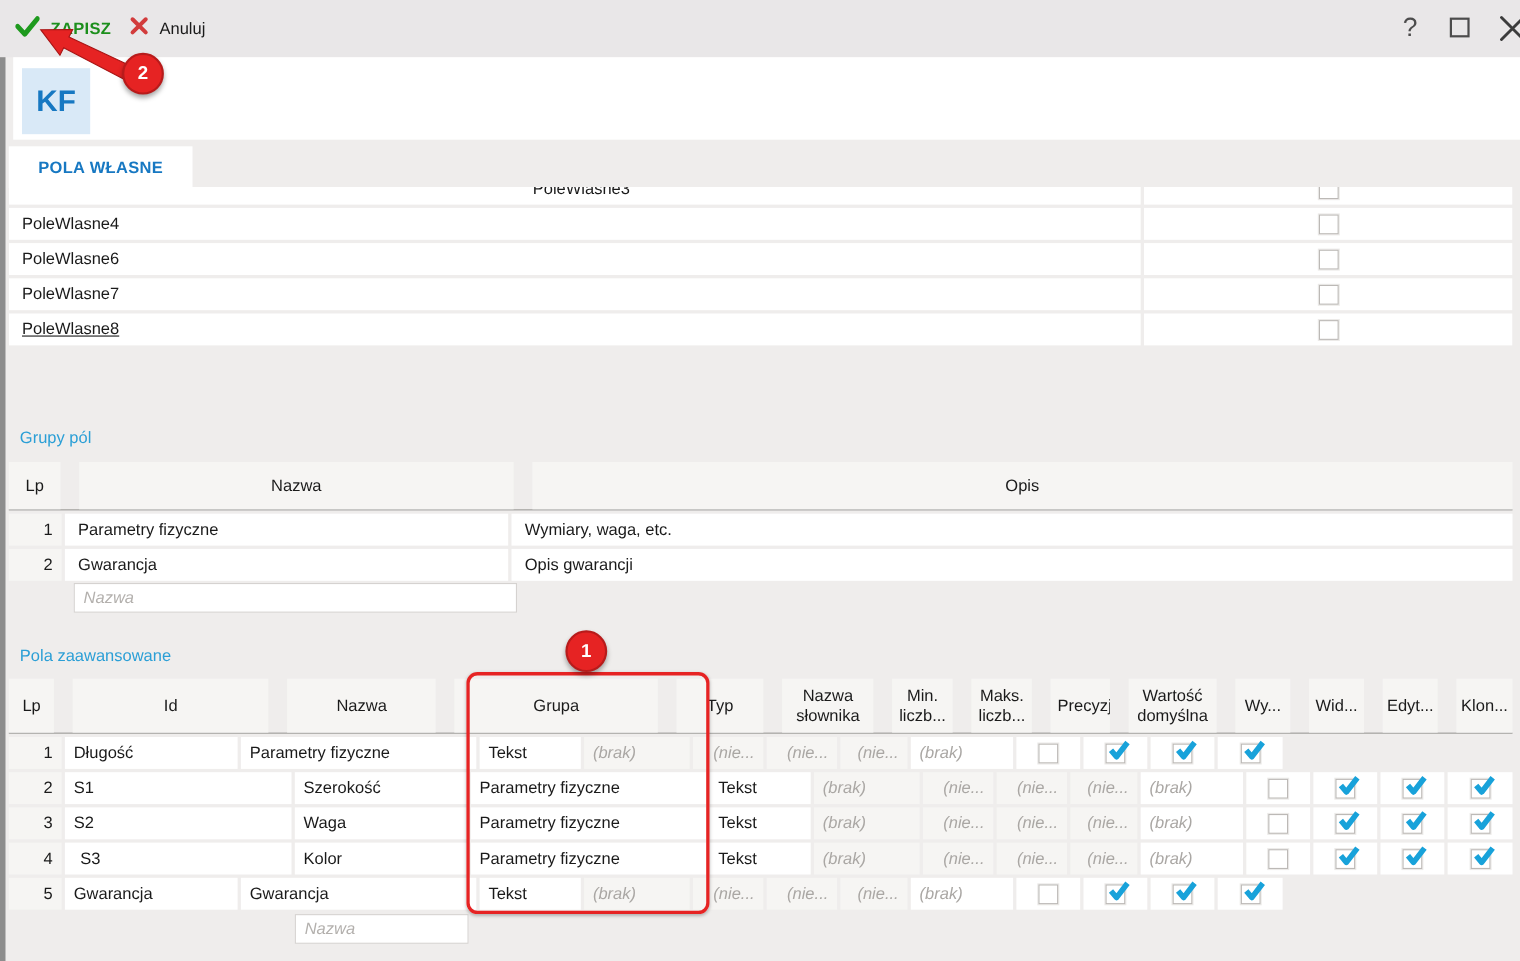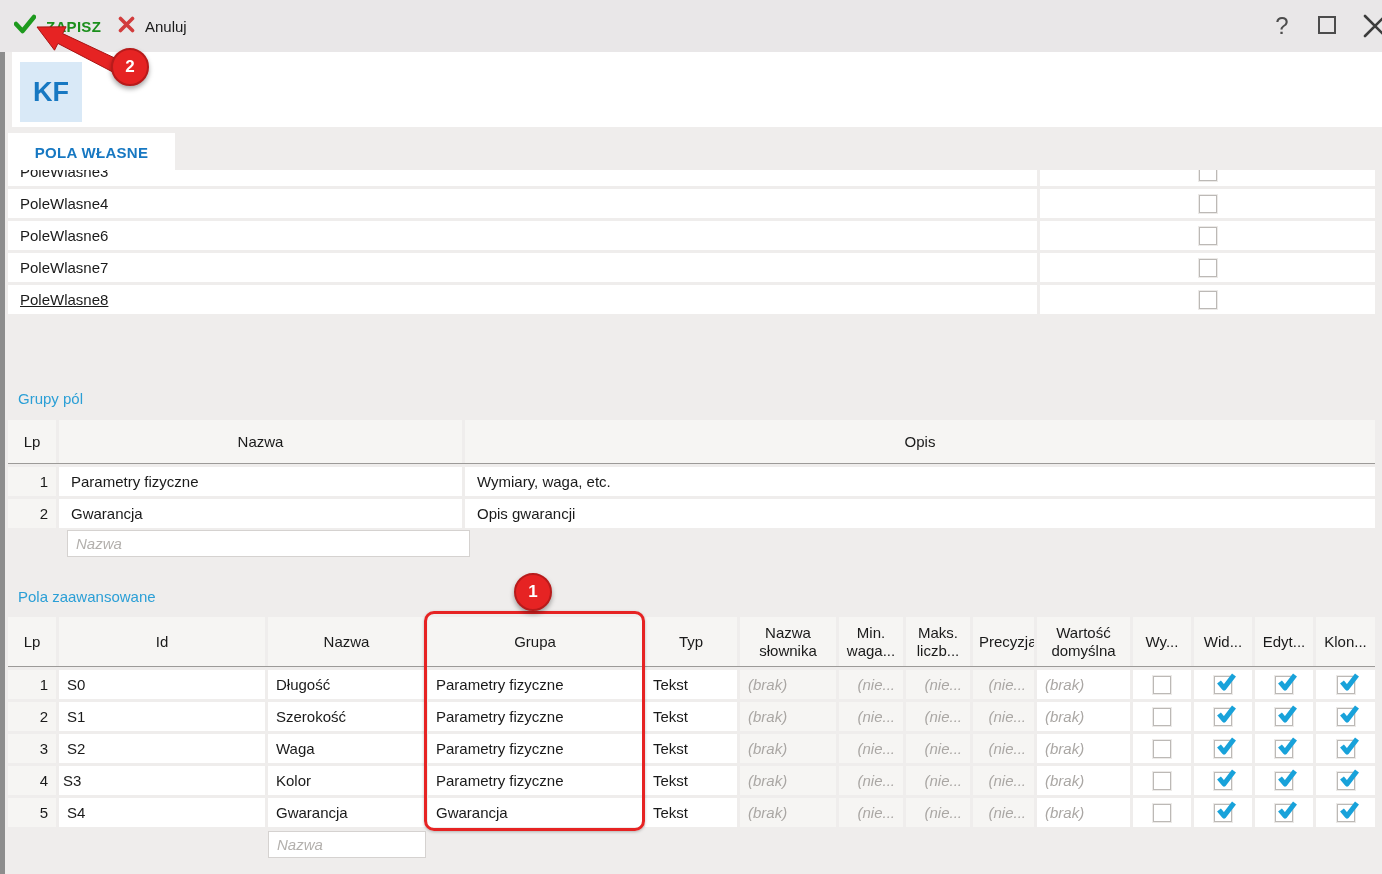--- a/index.html
+++ b/index.html
@@ -29,21 +29,21 @@
     display:flex; align-items:center; justify-content:center;
     color:#1778c2; font-weight:bold; font-size:15px; letter-spacing:.3px; }
   
   .trow { display:flex; gap:3px; margin-bottom:3px; }
   .cell { background:#fff; height:29px; line-height:29px; font-size:15px; color:#1a1a1a;
           padding-left:12px; overflow:hidden; white-space:nowrap; }
   .cell.graybg { background:#f6f5f3; }
   .cell.dim { color:#aaa7a4; font-style:italic; }
   .cell.alright { text-align:right; padding-left:0; padding-right:8px; }
   .cell.cbcell { display:flex; align-items:center; justify-content:center; padding:0; }
-  .hdr-row { display:flex; gap:3px; border-bottom:1px solid #9c9a98; }
+  .hdr-row { display:flex; gap:17px; border-bottom:1px solid #9c9a98; }
   .hdr { background:#f6f5f3; display:flex; align-items:center; justify-content:center;
          text-align:center; font-size:15px; color:#1a1a1a; white-space:pre-line;
          line-height:18px; overflow:hidden; }
   .cb { width:18px; height:18px; background:#fff; border:1px solid #bcb9b6;
         box-shadow:0 0 0 1px #eceae8; position:relative; }
   .cb svg { position:absolute; top:-6px; left:0; }
   .newrow-input { position:absolute; height:27px; border:1px solid #d5d2d0; background:#fff;
         font-size:15px; padding:0 8px; font-family:inherit; color:#1a1a1a; }
   .newrow-input::placeholder { color:#b3b0ad; font-style:italic; }
   .section-heading { position:absolute; left:18px; font-size:15px; color:#2b9fd6; }
@@ -95,21 +95,21 @@
   <div class="app-badge">KF</div>
 </div>
 
 <div class="left-edge"></div>
 
 <div class="tab">POLA WŁASNE</div>
 
 <div class="t1-viewport">
   <div class="t1-inner">
       <div class="trow">
-        <div class="cell" style="width: 1029px;">PoleWlasne3</div>
+        <div class="cell" style="width: 1029px; text-align: center;">PoleWlasne3</div>
         <div class="cell cbcell" style="width: 335px;">
           <div class="cb"></div>
         </div>
       </div>
       <div class="trow">
         <div class="cell" style="width: 1029px;">PoleWlasne4</div>
         <div class="cell cbcell" style="width: 335px;">
           <div class="cb"></div>
         </div>
       </div>
@@ -160,35 +160,34 @@
 <div class="t3-wrap">
   <div class="hdr-row">
       <div class="hdr" style="width: 48px; height: 49px;">Lp</div>
       <div class="hdr" style="width: 206px; height: 49px;">Id</div>
       <div class="hdr" style="width: 157px; height: 49px;">Nazwa</div>
       <div class="hdr" style="width: 214px; height: 49px;">Grupa</div>
       <div class="hdr" style="width: 92px; height: 49px;">Typ</div>
       <div class="hdr" style="width: 96px; height: 49px;">Nazwa
 słownika</div>
       <div class="hdr" style="width: 64px; height: 49px;">Min.
-waga...</div>
+liczb...</div>
       <div class="hdr" style="width: 64px; height: 49px;">Maks.
 liczb...</div>
       <div class="hdr" style="width: 61px; height: 49px; justify-content: flex-start; padding-left: 6px; white-space: nowrap;">Precyzja</div>
       <div class="hdr" style="width: 93px; height: 49px;">Wartość
 domyślna</div>
       <div class="hdr" style="width: 58px; height: 49px;">Wy...</div>
       <div class="hdr" style="width: 58px; height: 49px;">Wid...</div>
       <div class="hdr" style="width: 58px; height: 49px;">Edyt...</div>
       <div class="hdr" style="width: 59px; height: 49px;">Klon...</div>
     </div>
   <div style="margin-top: 3px;">
       <div class="trow">
         <div class="cell graybg alright" style="width: 48px;">1</div>
-        <div class="cell" style="width: 206px; padding-left: 8px;">S0</div>
         <div class="cell" style="width: 157px; padding-left: 8px;">Długość</div>
         <div class="cell" style="width: 214px; padding-left: 8px;">Parametry fizyczne</div>
         <div class="cell" style="width: 92px; padding-left: 8px;">Tekst</div>
         <div class="cell graybg dim" style="width: 96px; padding-left: 8px;">(brak)</div>
         <div class="cell graybg dim alright" style="width: 64px;">(nie...</div>
         <div class="cell graybg dim alright" style="width: 64px;">(nie...</div>
         <div class="cell graybg dim alright" style="width: 61px;">(nie...</div>
         <div class="cell dim" style="width: 93px; padding-left: 8px;">(brak)</div>
         <div class="cell cbcell" style="width: 58px;">
           <div class="cb"></div>
@@ -282,21 +281,21 @@
         <div class="cell cbcell" style="width: 59px;">
           <div class="cb checked">
             <svg width="22" height="22" viewBox="0 0 22 22">
               <path d="M4 11 L9 17 L19 4" stroke="#18a2da" stroke-width="5" fill="none" stroke-linejoin="round"></path>
             </svg>
           </div>
         </div>
       </div>
       <div class="trow">
         <div class="cell graybg alright" style="width: 48px;">4</div>
-        <div class="cell" style="width: 206px; padding-left: 4px;">S3</div>
+        <div class="cell" style="width: 206px; padding-left: 14px;">S3</div>
         <div class="cell" style="width: 157px; padding-left: 8px;">Kolor</div>
         <div class="cell" style="width: 214px; padding-left: 8px;">Parametry fizyczne</div>
         <div class="cell" style="width: 92px; padding-left: 8px;">Tekst</div>
         <div class="cell graybg dim" style="width: 96px; padding-left: 8px;">(brak)</div>
         <div class="cell graybg dim alright" style="width: 64px;">(nie...</div>
         <div class="cell graybg dim alright" style="width: 64px;">(nie...</div>
         <div class="cell graybg dim alright" style="width: 61px;">(nie...</div>
         <div class="cell dim" style="width: 93px; padding-left: 8px;">(brak)</div>
         <div class="cell cbcell" style="width: 58px;">
           <div class="cb"></div>
@@ -318,21 +317,20 @@
         <div class="cell cbcell" style="width: 59px;">
           <div class="cb checked">
             <svg width="22" height="22" viewBox="0 0 22 22">
               <path d="M4 11 L9 17 L19 4" stroke="#18a2da" stroke-width="5" fill="none" stroke-linejoin="round"></path>
             </svg>
           </div>
         </div>
       </div>
       <div class="trow">
         <div class="cell graybg alright" style="width: 48px;">5</div>
-        <div class="cell" style="width: 206px; padding-left: 8px;">S4</div>
         <div class="cell" style="width: 157px; padding-left: 8px;">Gwarancja</div>
         <div class="cell" style="width: 214px; padding-left: 8px;">Gwarancja</div>
         <div class="cell" style="width: 92px; padding-left: 8px;">Tekst</div>
         <div class="cell graybg dim" style="width: 96px; padding-left: 8px;">(brak)</div>
         <div class="cell graybg dim alright" style="width: 64px;">(nie...</div>
         <div class="cell graybg dim alright" style="width: 64px;">(nie...</div>
         <div class="cell graybg dim alright" style="width: 61px;">(nie...</div>
         <div class="cell dim" style="width: 93px; padding-left: 8px;">(brak)</div>
         <div class="cell cbcell" style="width: 58px;">
           <div class="cb"></div>

